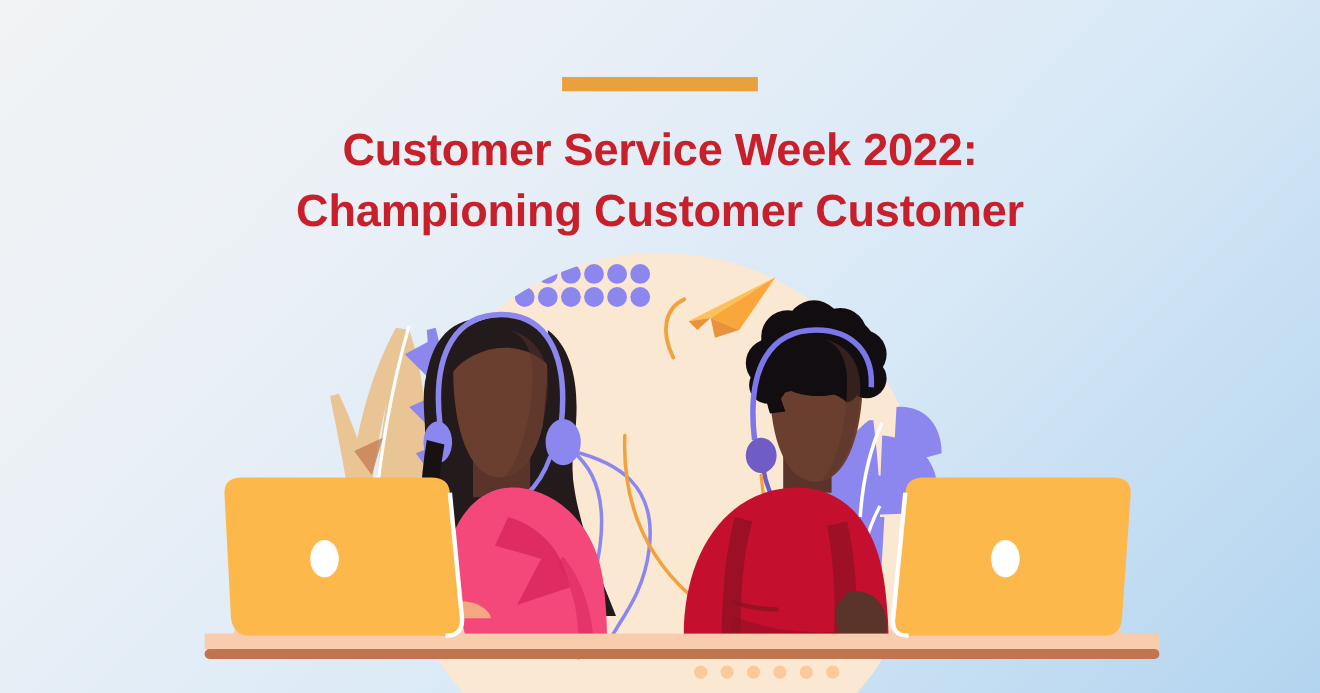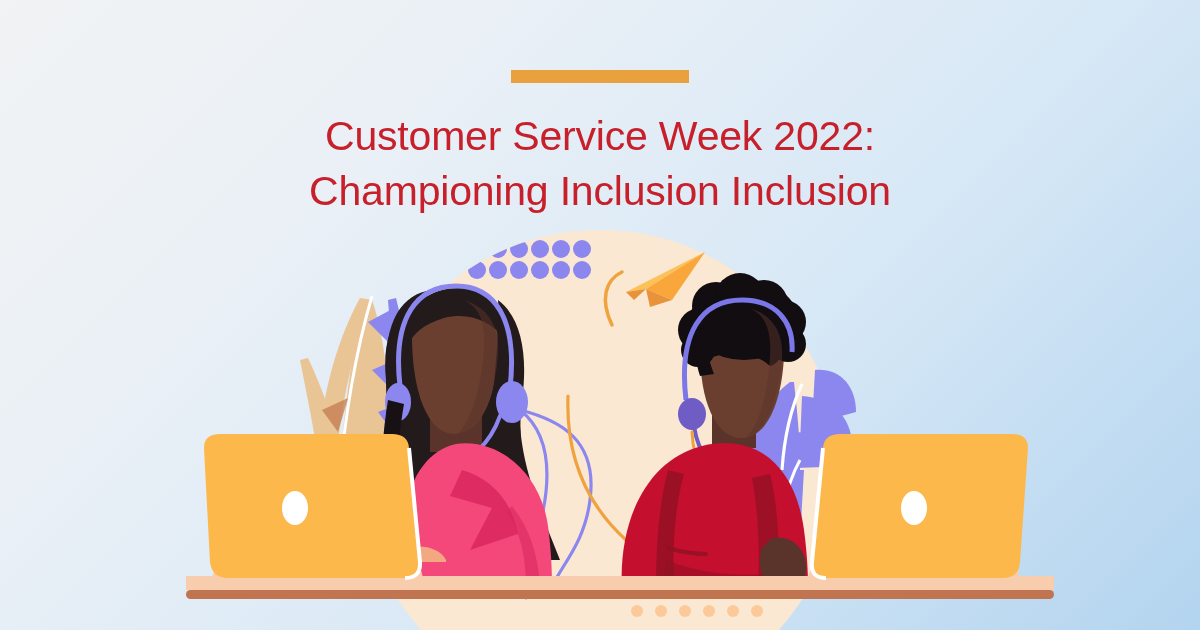--- a/index.html
+++ b/index.html
@@ -16,21 +16,21 @@
     position:absolute;left:0;top:0;width:1200px;
     text-align:center;z-index:5;
   }
   #accent-bar{
     width:178px;height:13px;background:#e8a13c;margin:70px auto 0 auto;
   }
   #title{
     margin:26px auto 16px auto;width:960px;
     color:#c8202b;
     font-size:41px;line-height:1.33;
-    font-weight:normal;letter-spacing:-0.2px;
+    font-weight:bold;letter-spacing:-0.2px;
   }
   #title .l{display:block;}
 </style>
 </head>
 <body>
 
 <div id="poster">
 
   <svg id="bgsvg" viewBox="0 0 1200 630">
     <defs>
@@ -218,17 +218,17 @@
       <circle cx="709" cy="611" r="6"></circle>
       <circle cx="733" cy="611" r="6"></circle>
       <circle cx="757" cy="611" r="6"></circle>
     </g>
   </svg>
 
   <div id="header">
     <div id="accent-bar"></div>
     <h1 id="title">
       <span class="l">Customer Service Week 2022:</span>
-      <span class="l">Championing Inclusion Inclusion</span>
+      <span class="l">Championing Customer Customer</span>
     </h1>
   </div>
 
 </div>
 
 </body></html>

